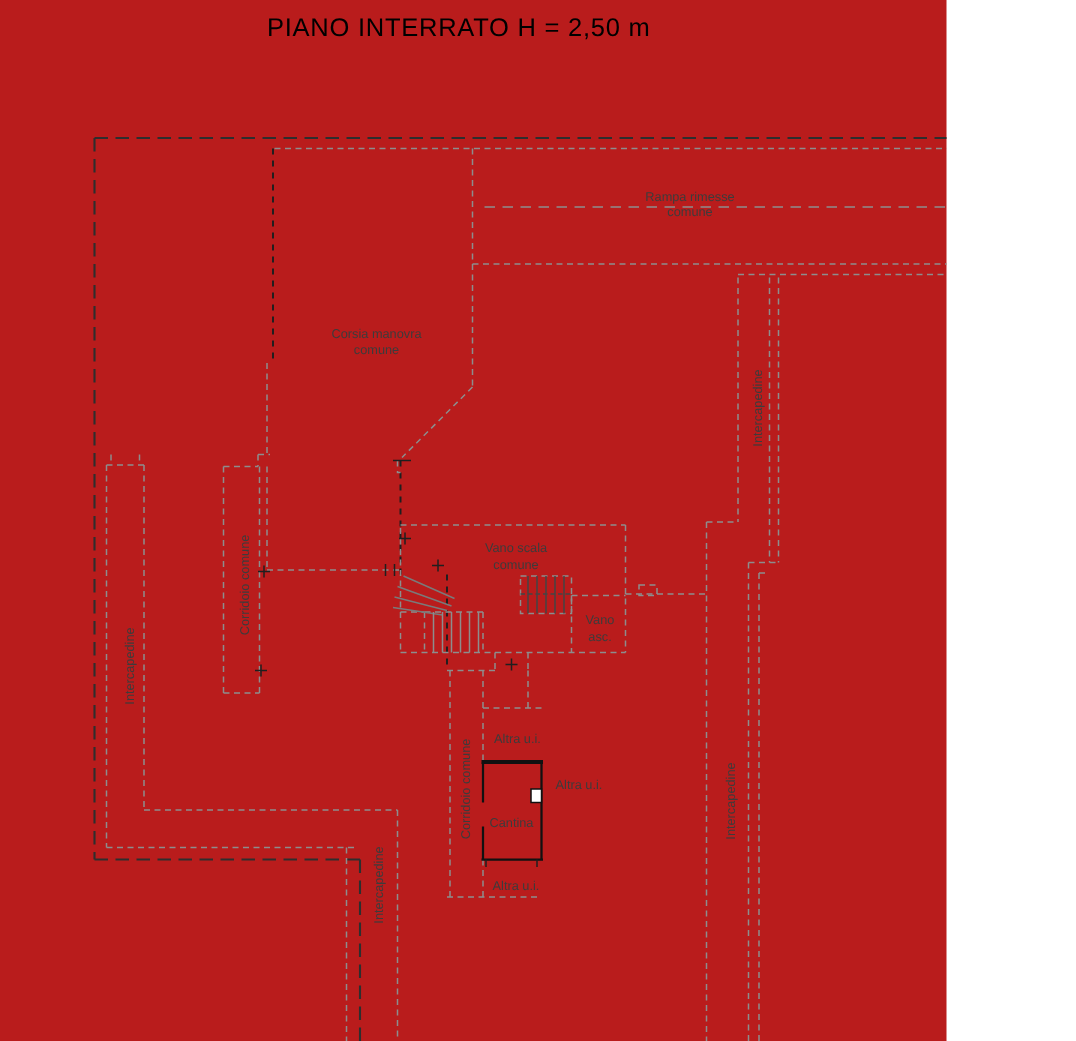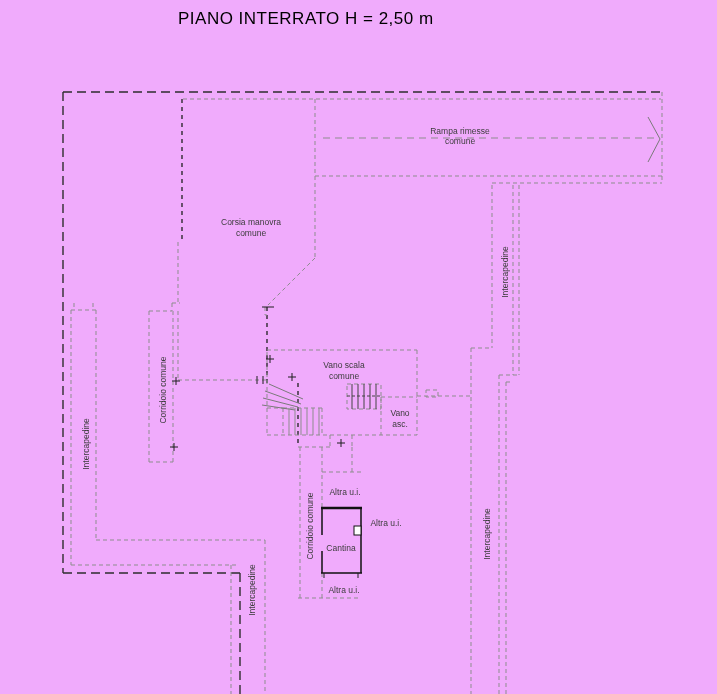--- a/index.html
+++ b/index.html
@@ -1,16 +1,16 @@
 <!DOCTYPE html>
 <html><head>
 <meta charset="utf-8">
 <style>
   html,body { margin:0; padding:0; background:#ffffff; }
-  .page { position:relative; width:717px; height:694px; background:#f0abfc; overflow:hidden; }
+  .page { position:relative; width:631px; height:694px; background:#b91c1c; overflow:hidden; }
   svg { display:block; }
   .title-text { font:17px "Liberation Sans", sans-serif; fill:#000000; letter-spacing:0.5px; }
   .lbl { font:8.5px "Liberation Sans", sans-serif; fill:#3c3c3c; }
   .mid { text-anchor:middle; }
   .outer  { stroke:#2e2e2e; stroke-width:1.4; fill:none; stroke-dasharray:9 5; }
   .bold-d { stroke:#1f1f1f; stroke-width:1.3; fill:none; stroke-dasharray:4 4; }
   .inner  { stroke:#8d8d8d; stroke-width:1;   fill:none; stroke-dasharray:4 3; }
   .center-line { stroke:#8d8d8d; stroke-width:1; fill:none; stroke-dasharray:7 5; }
   .thin   { stroke:#7a7a7a; stroke-width:1; fill:none; }
   .tick   { stroke:#1f1f1f; stroke-width:1; fill:none; }

